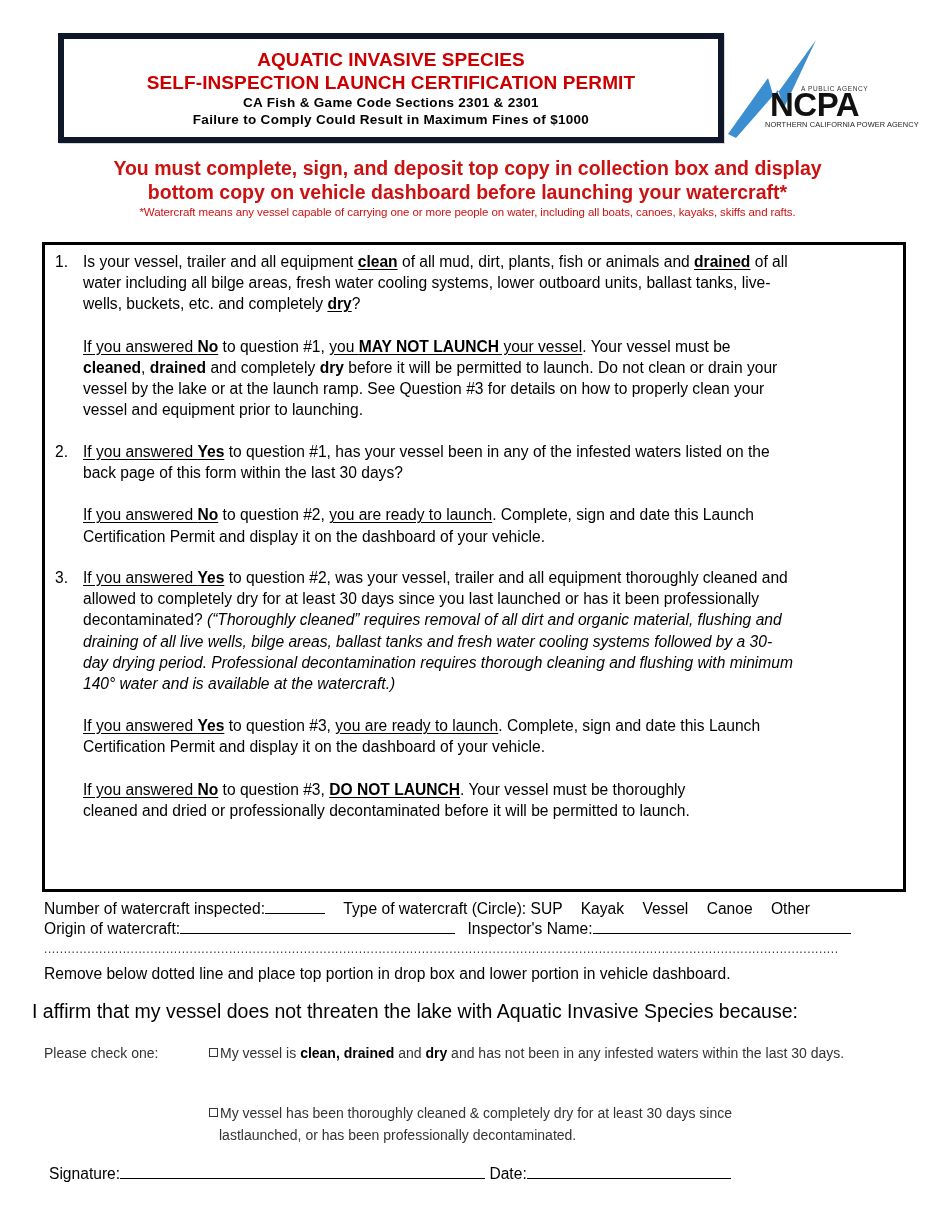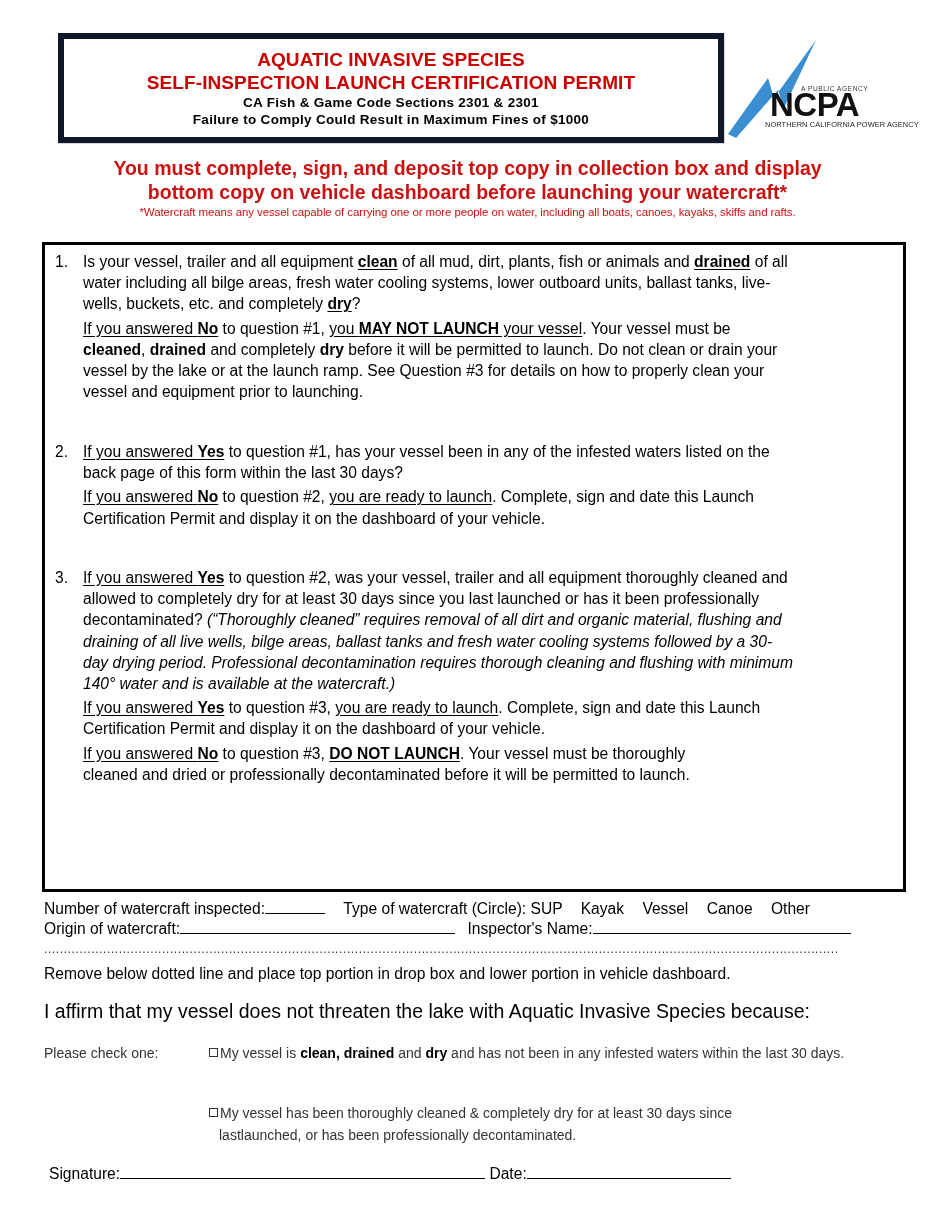--- a/index.html
+++ b/index.html
@@ -28,29 +28,29 @@
             font-weight: bold; font-size: 19.5px; line-height: 24px; }
   .footnote { left: 30px; top: 206px; width: 875px; text-align: center; color: #cc1111;
               font-size: 11.5px; letter-spacing: -0.1px; }
 
   
   .main-box { left: 42px; top: 242px; width: 858px; height: 644px; border: 3px solid #000; }
   .q { position: absolute; left: 55px; width: 740px; font-size: 15.6px; line-height: 21.2px; }
   .q .num { position: absolute; left: 0; top: 0; }
   .q .body { margin-left: 28px; }
   .q p { margin: 0; }
-  .q p + p { margin-top: 3px; }
+  .q p + p { margin-top: 21px; }
   .u { text-decoration: underline; text-underline-offset: 2px; }
   .b { font-weight: bold; }
   .i { font-style: italic; }
 
   
   .line { position: absolute; font-size: 15.6px; white-space: nowrap; }
   .dots { left: 44px; top: 942px; width: 850px; overflow: hidden; font-size: 12px; letter-spacing: 0.6px; color: #333; white-space: nowrap; }
-  .affirm { left: 44px; top: 1000px; font-size: 19.5px; white-space: nowrap; }
+  .affirm { left: 32px; top: 1000px; font-size: 19.5px; white-space: nowrap; }
   .please { left: 44px; top: 1045px; font-size: 14px; color: #333; }
   .opt { position: absolute; left: 209px; width: 680px; font-size: 14px; color: #333; line-height: 22px; }
   .chk { display: inline-block; width: 7px; height: 7px; border: 1px solid #333; margin-right: 2px; vertical-align: 1px; }
   .blank { display: inline-block; border-bottom: 1.5px solid #000; vertical-align: baseline; height: 14px; }
 </style>
 </head>
 <body>
 
 <div class="abs header-box">
   <div class="t1">AQUATIC INVASIVE SPECIES</div>

